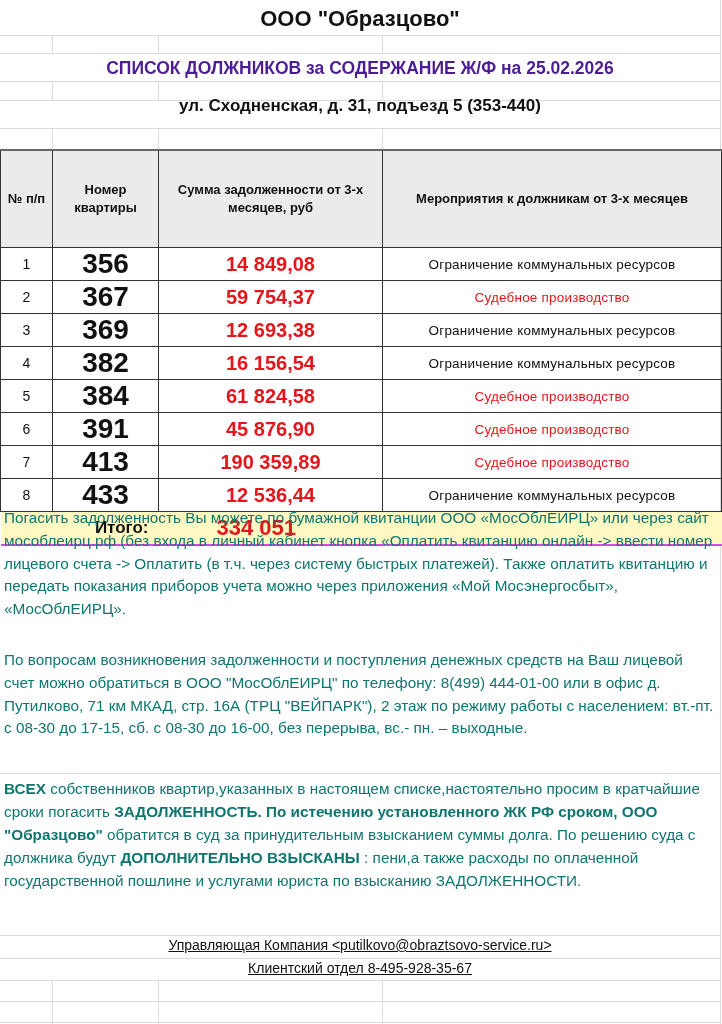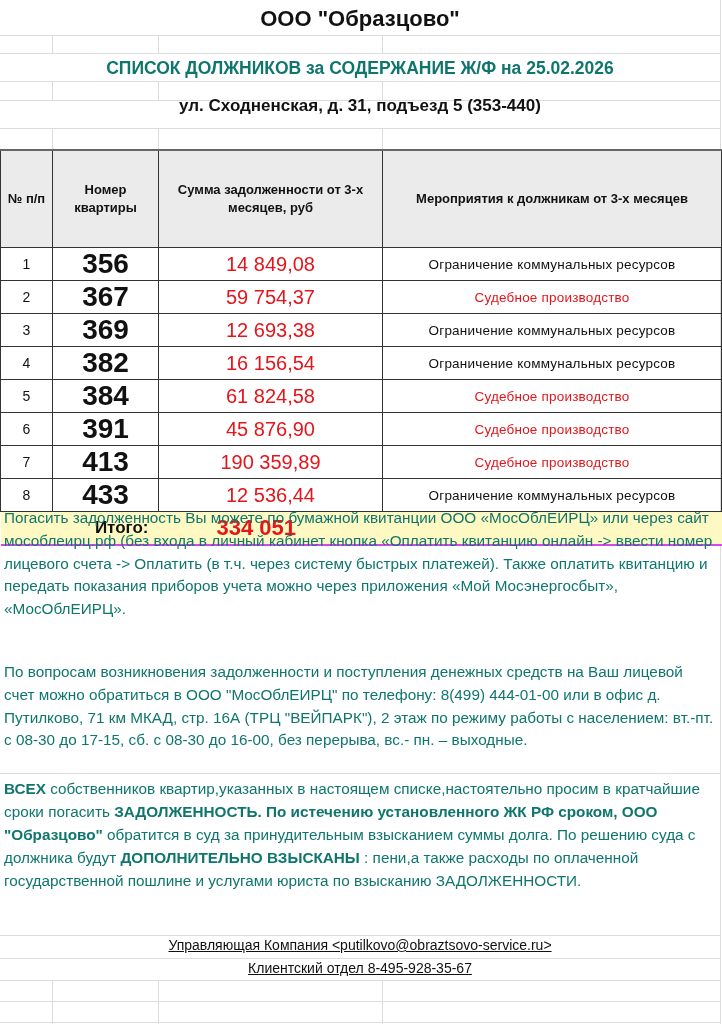--- a/index.html
+++ b/index.html
@@ -3,39 +3,39 @@
 <meta charset="utf-8">
 <style>
   html, body { margin:0; padding:0; background:#fff; }
   body { width:722px; height:1024px; position:relative; overflow:hidden;
          font-family:"Liberation Sans", "DejaVu Sans", sans-serif; color:#111; }
   .grid-h { position:absolute; left:0; width:720px; height:1px; background:#dcdcdc; }
   .grid-v { position:absolute; width:1px; background:#dcdcdc; }
   .edge-r { position:absolute; left:720px; top:0; width:1px; height:1024px; background:#dcdcdc; }
   .centered { position:absolute; left:0; width:720px; text-align:center; }
   .title { top:6px; font-size:22px; font-weight:bold; }
-  .subtitle { top:58px; font-size:17.5px; font-weight:bold; color:#0f766e; }
+  .subtitle { top:58px; font-size:17.5px; font-weight:bold; color:#4c1d95; }
   .address { top:96px; font-size:17px; font-weight:bold; }
 
   table.debt { position:absolute; left:0; top:149px; width:721px; border-collapse:collapse; table-layout:fixed; }
   table.debt td, table.debt th { border:1px solid #333; padding:0; text-align:center; vertical-align:middle; }
   table.debt th { background:#ebebeb; font-size:13px; font-weight:bold; height:62px; line-height:18px; border-top:2px solid #666; }
   table.debt td { height:31px; }
   .c-no { font-size:14px; }
   .c-apt { font-size:28px; font-weight:bold; }
-  .c-sum { font-size:20px; font-weight:normal; color:#e3161c; }
+  .c-sum { font-size:20px; font-weight:bold; color:#e3161c; }
   .c-act { font-size:13.5px; letter-spacing:0.2px; }
   .c-act.red { color:#e3161c; }
   tr.total td { background:#fef9c3; border-left:none; border-right:none; border-bottom:2px solid #d946ef; height:32px; }
   tr.total td.lbl { font-size:17px; font-weight:bold; text-align:right; padding-right:10px; }
   tr.total td.val { font-size:22px; font-weight:bold; color:#e3161c; text-align:left; padding-left:58px; }
 
   .para { position:absolute; left:4px; width:712px; font-size:15.3px; line-height:22.8px; color:#0f766e; }
   .para1 { top:507px; }
-  .para2 { top:649px;margin-top:12px; }
+  .para2 { top:649px; }
   .para3 { top:777px; line-height:23px; }
   .para b { font-weight:bold; }
   .footer-line { position:absolute; left:0; width:720px; text-align:center; font-size:14px; text-decoration:underline; }
   .f1 { top:937px; }
   .f2 { top:960px; }
 </style>
 </head>
 <body>
 
 <div class="grid-h" style="top:35px"></div>

